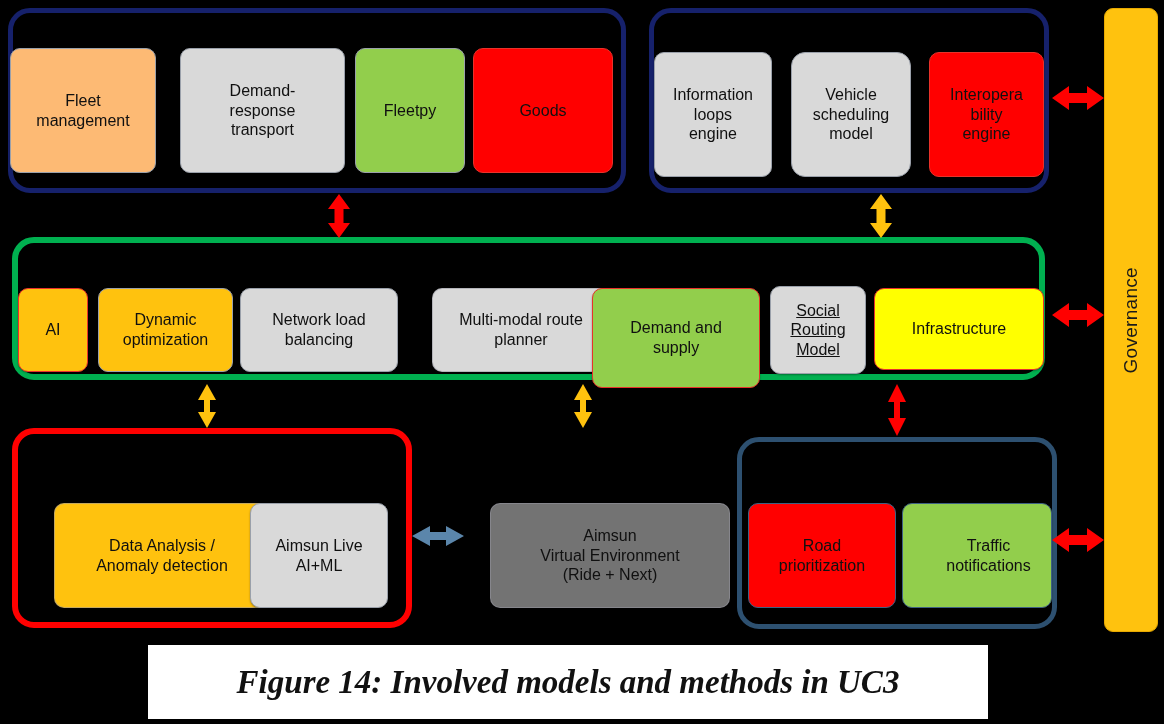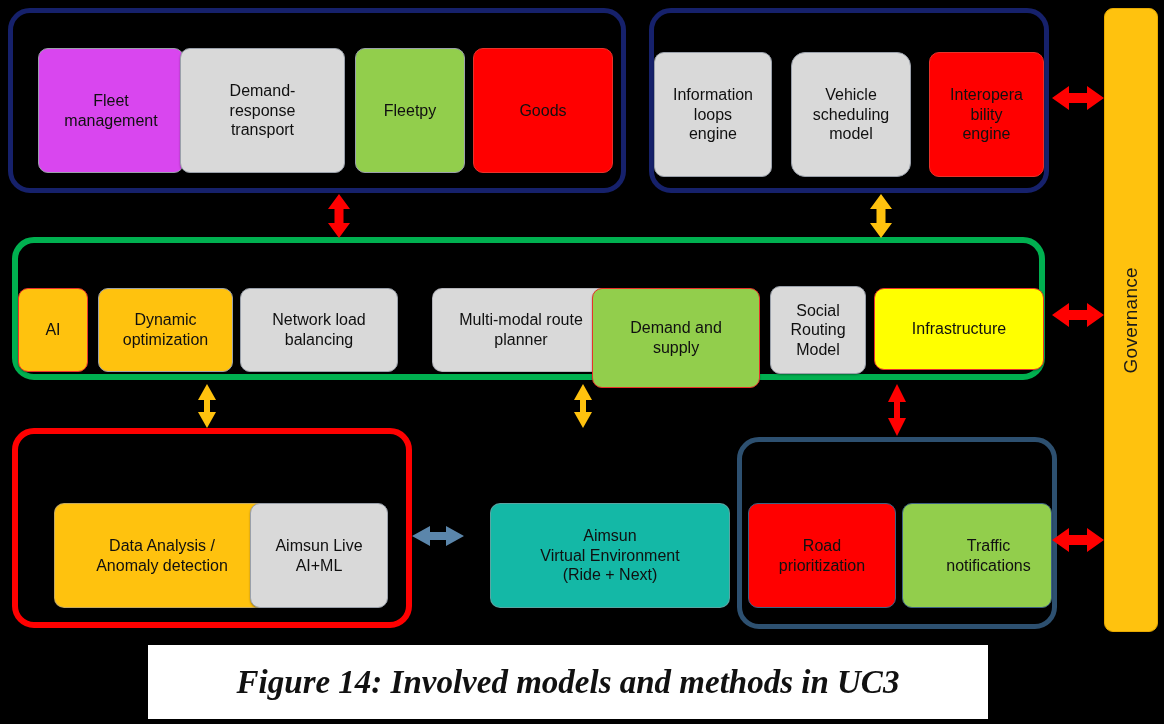--- a/index.html
+++ b/index.html
@@ -90,21 +90,21 @@
     letter-spacing: 0px;
   }
 </style>
 </head>
 <body>
 
 <div id="canvas">
 
   <div class="group navy" style="left:8px; top:8px; width:618px; height:185px;">
   </div>
-  <div class="node b-gray" style="left:38px; top:48px; width:146px; height:125px; background:#d946ef;">Fleet
+  <div class="node b-gray" style="left:10px; top:48px; width:146px; height:125px; background:#fdba74;">Fleet
 management</div>
   <div class="node b-gray" style="left:180px; top:48px; width:165px; height:125px; background:#d9d9d9;">Demand-
 response
 transport</div>
   <div class="node b-gray" style="left:355px; top:48px; width:110px; height:125px; background:#92ce4c;">Fleetpy</div>
   <div class="node b-red" style="left:473px; top:48px; width:140px; height:125px; background:#ff0000;">Goods</div>
 
   <div class="group navy" style="left:649px; top:8px; width:400px; height:185px;">
   </div>
   <div class="node b-gray" style="left:654px; top:52px; width:118px; height:125px; background:#d9d9d9;">Information
@@ -121,33 +121,33 @@
   </div>
   <div class="node b-red" style="left:18px; top:288px; width:70px; height:84px; background:#ffc20e;">AI</div>
   <div class="node b-gray" style="left:98px; top:288px; width:135px; height:84px; background:#ffc20e;">Dynamic
 optimization</div>
   <div class="node b-gray" style="left:240px; top:288px; width:158px; height:84px; background:#d9d9d9;">Network load
 balancing</div>
   <div class="node b-none" style="left:408px; top:288px; width:178px; height:84px; background:#d9d9d9;">Multi-modal route
 planner</div>
   <div class="node b-red" style="left:592px; top:288px; width:168px; height:100px; background:#92ce4c;">Demand and
 supply</div>
-  <div class="node b-gray" style="left:770px; top:286px; width:96px; height:88px; background:#d9d9d9;">Social
+  <div class="node b-gray" style="left:770px; top:286px; width:96px; height:88px; background:#d9d9d9;text-decoration:underline;">Social
 Routing
 Model</div>
   <div class="node b-red" style="left:874px; top:288px; width:170px; height:82px; background:#ffff00;">Infrastructure</div>
 
   <div class="group red" style="left:12px; top:428px; width:400px; height:200px;">
   </div>
   <div class="node b-none" style="left:30px; top:503px; width:216px; height:105px; background:#ffc20e;">Data Analysis /
 Anomaly detection</div>
   <div class="node b-gray" style="left:250px; top:503px; width:138px; height:105px; background:#d9d9d9;">Aimsun Live
 AI+ML</div>
 
-  <div class="node b-none" style="left:466px; top:503px; width:240px; height:105px; background:#14b8a6;">Aimsun
+  <div class="node b-none" style="left:466px; top:503px; width:240px; height:105px; background:#737373;">Aimsun
 Virtual Environment
 (Ride + Next)</div>
 
   <div class="group steel" style="left:737px; top:437px; width:320px; height:192px;">
   </div>
   <div class="node b-steel" style="left:748px; top:503px; width:148px; height:105px; background:#ff0000;">Road
 prioritization</div>
   <div class="node b-steel" style="left:902px; top:503px; width:150px; height:105px; background:#92ce4c;padding-left:28px;">Traffic
 notifications</div>
 

